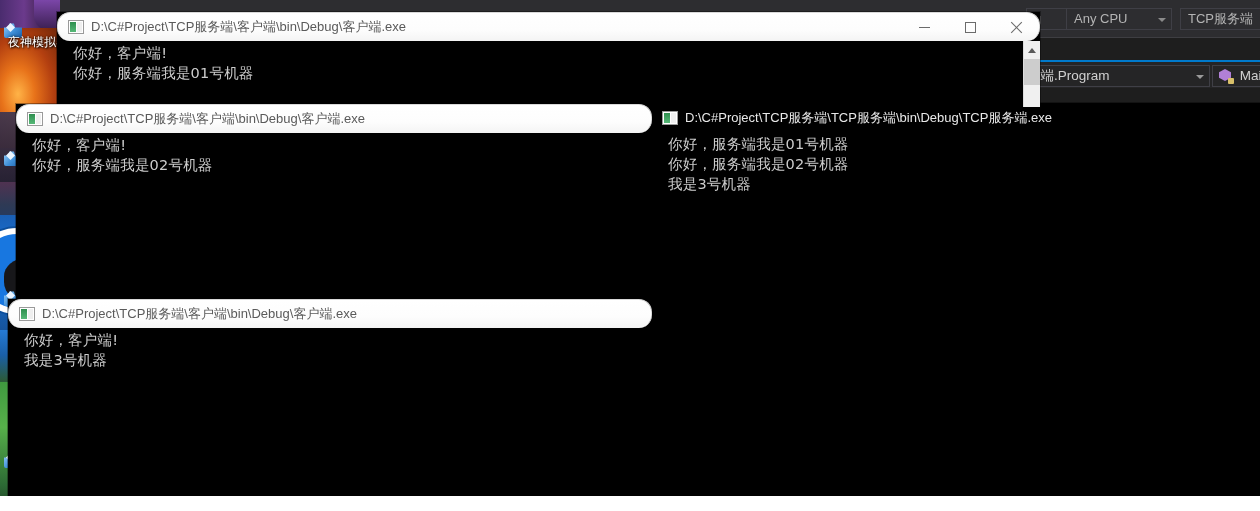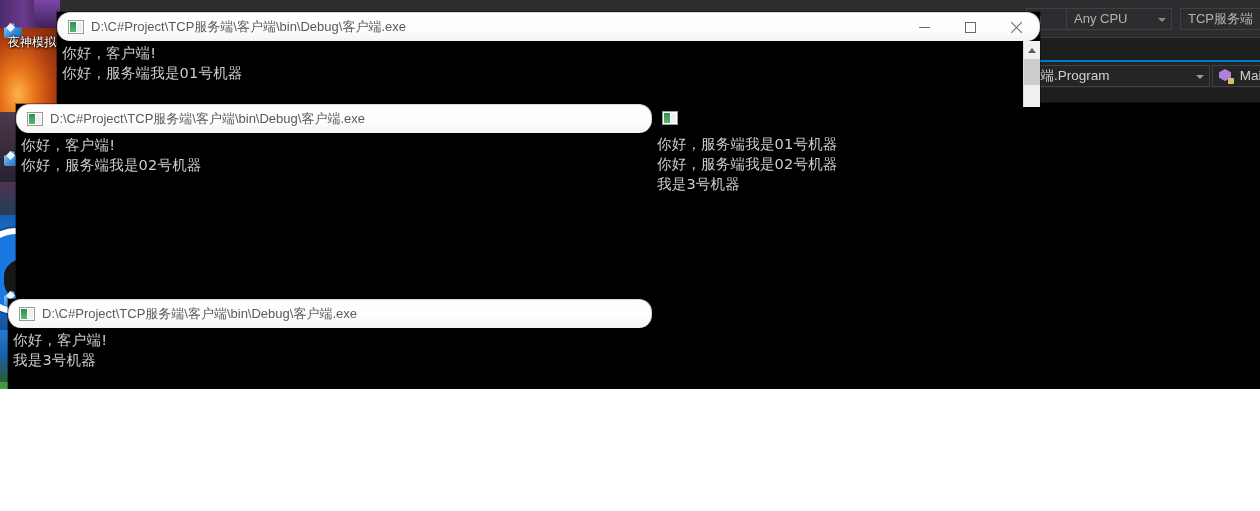--- a/index.html
+++ b/index.html
@@ -3,21 +3,21 @@
 <meta charset="utf-8">
 <style>
   * { box-sizing: border-box; margin: 0; padding: 0; }
   html, body {
     width: 1260px; height: 511px;
     overflow: hidden;
     font-family: "Liberation Sans", sans-serif;
   }
   #screen {
     position: relative;
-    width: 1260px; height: 389px;
+    width: 1260px; height: 496px;
     background: #15803d;
     overflow: hidden;
   }
 
   
   .wallpaper {
     position: absolute; left: 0; top: 0;
     width: 60px; height: 511px;
     background:
       linear-gradient(180deg,
@@ -267,21 +267,21 @@
     width: 15px; height: 1px;
     background: #6b6b6b;
   }
   .win-btn .x-close::before { transform: rotate(45deg); }
   .win-btn .x-close::after  { transform: rotate(-45deg); }
 
   .console-body {
     position: relative;
     background: #000;
     width: 100%;
-    padding: 2px 0 0 5px;
+    padding: 2px 0 0 16px;
   }
   .console-line {
     color: #cccccc;
     font-family: "DejaVu Sans", "Liberation Sans", sans-serif;
     font-size: 14.5px;
     line-height: 20px;
     white-space: pre;
     letter-spacing: .2px;
   }
 
@@ -391,20 +391,21 @@
   </div>
   <div class="desk-icon" style="left:4px; top:452px;">
     <div class="glyph"></div>
       <div class="pin"></div>
   </div>
   <div class="desktop-label" style="left:8px; top:34px;">夜神模拟器</div>
 
   <div class="console-win" style="left:652px; top:103px; width:608px; height:408px; z-index:10;">
     <div class="titlebar inactive-dark">
       <span class="cmd-icon"></span>
+      <span class="title-text">D:\C#Project\TCP服务端\TCP服务端\bin\Debug\TCP服务端.exe</span>
     </div>
     <div class="console-body" style="height:379px;">
       <div class="console-line">你好，服务端我是01号机器</div>
       <div class="console-line">你好，服务端我是02号机器</div>
       <div class="console-line">我是3号机器</div>
     </div>
   </div>
 
   <div class="console-win" style="left:57px; top:12px; width:983px; height:95px; z-index:20;">
     <div class="titlebar active">

